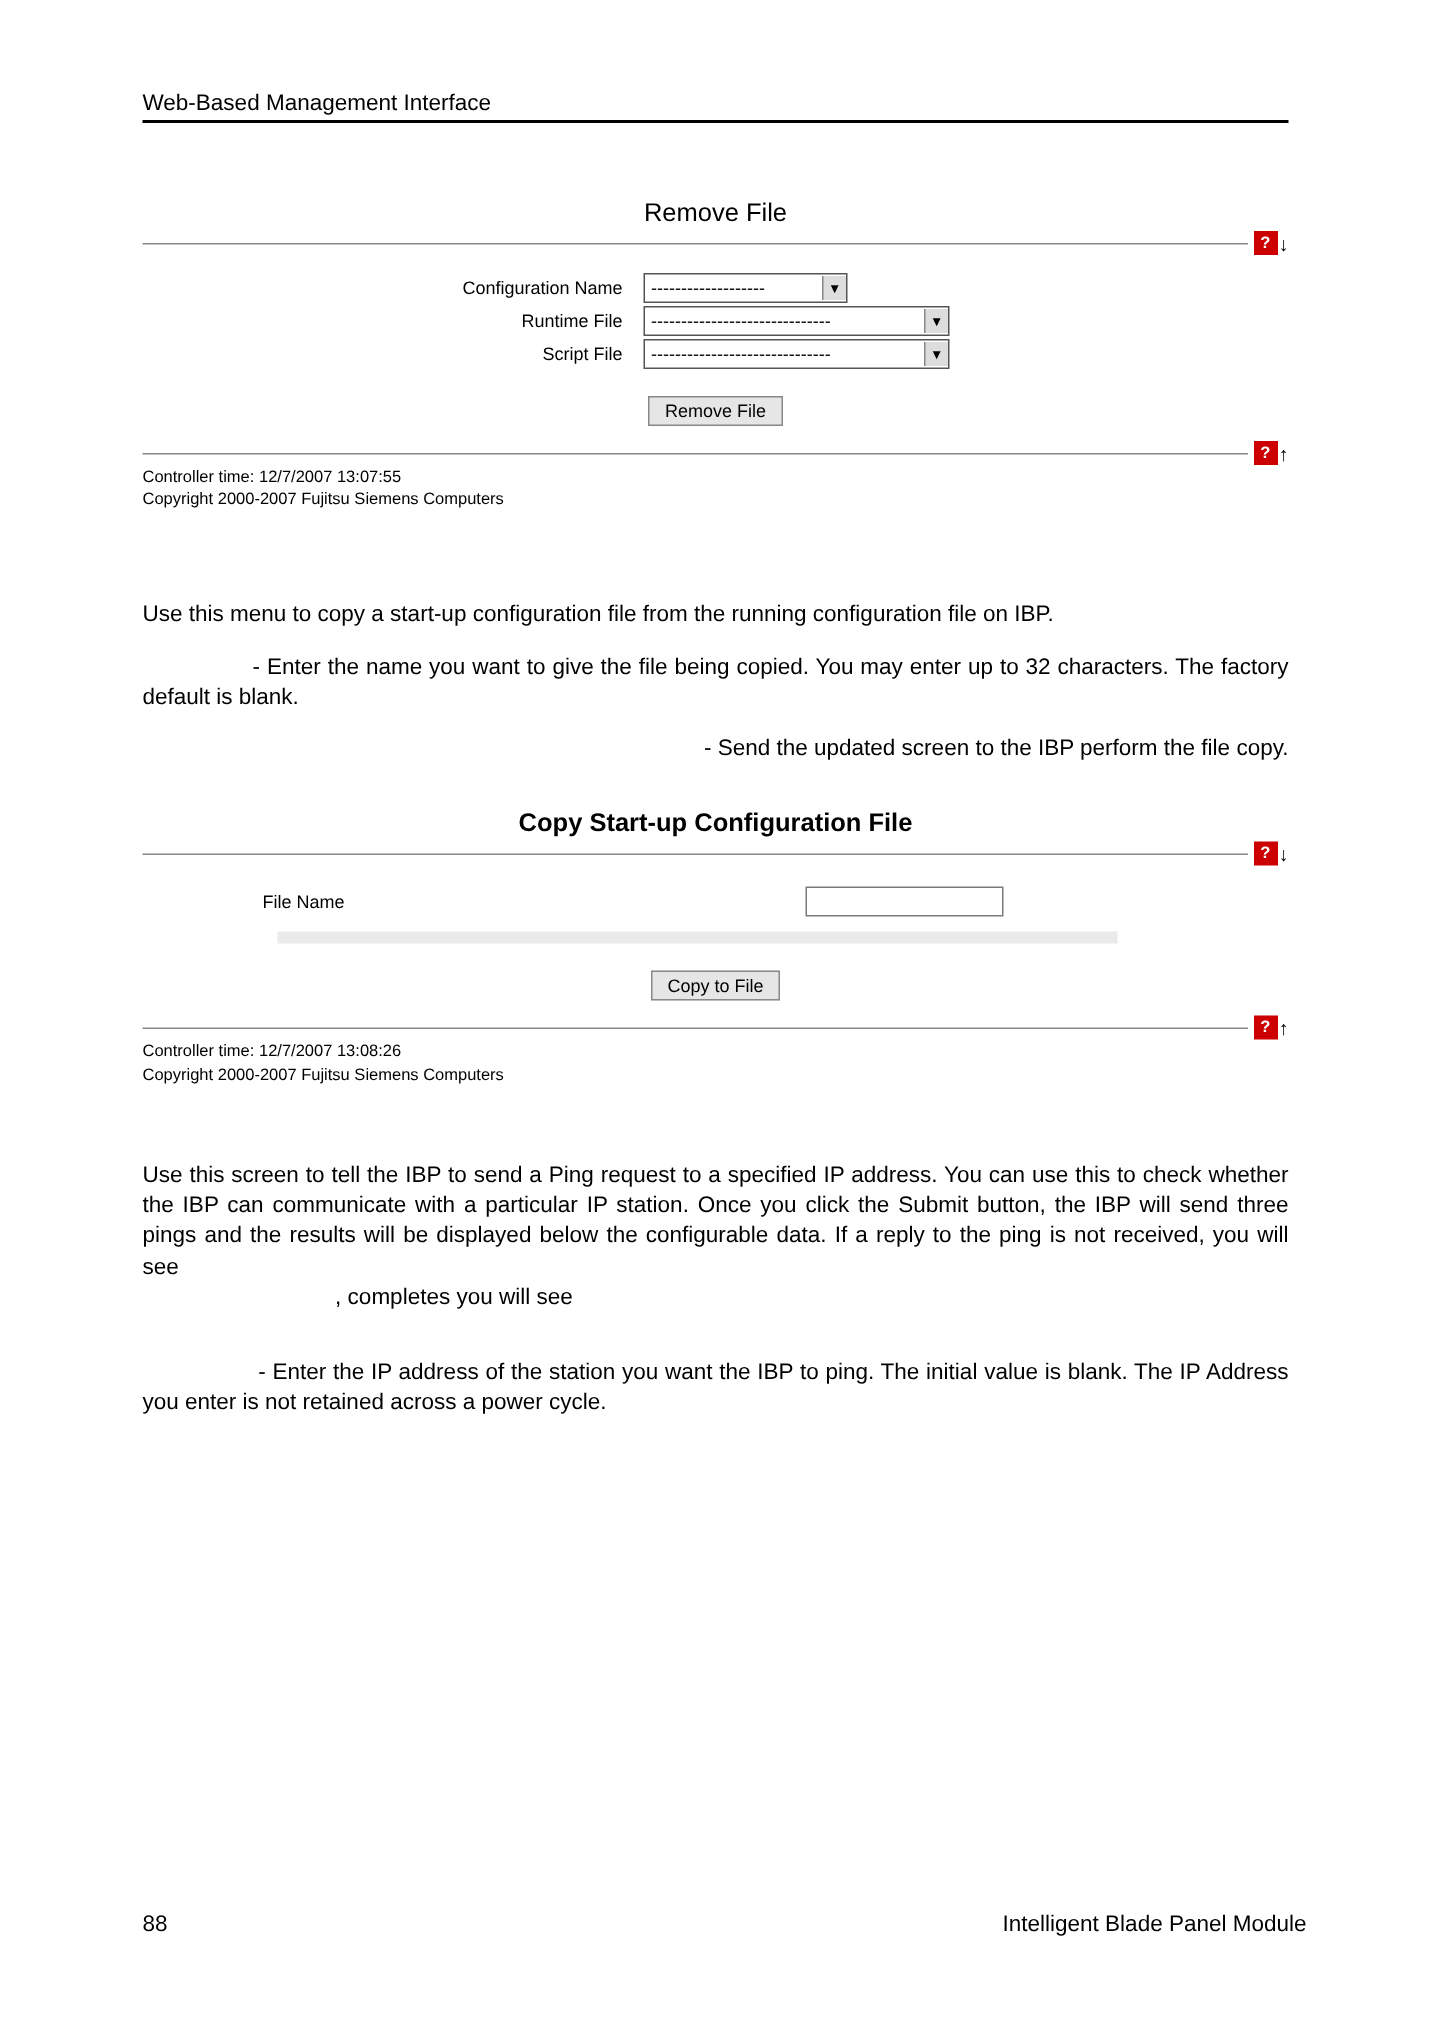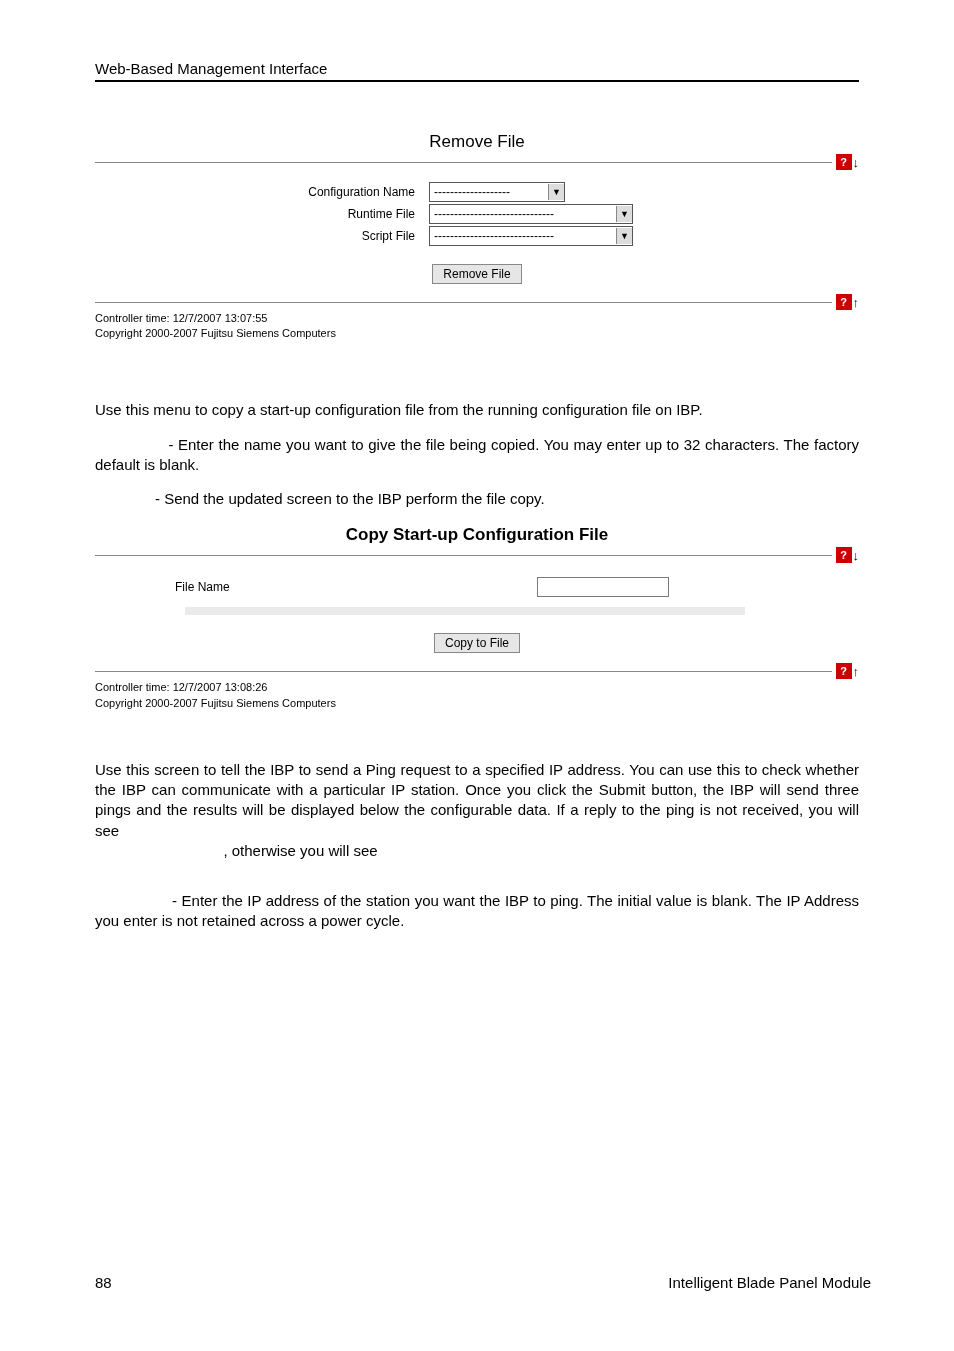--- a/index.html
+++ b/index.html
@@ -225,24 +225,24 @@
     </div>
     <div class="footer-text">Controller time: 12/7/2007 13:07:55</div>
     <div class="footer-text">Copyright 2000-2007 Fujitsu Siemens Computers</div>
   </div>
 
   <div class="body-text">
     <p>Use this menu to copy a start-up configuration file from the running configuration file on IBP.</p>
     <p class="indent">
       <span style="visibility:hidden">File Name </span><span>- Enter the name you want to give the file being copied. You may enter up to 32 characters. The factory default is blank.</span>
     </p>
-    <p style="text-align:left;margin-left:60px">- Send the updated screen to the IBP perform the file copy.</p>
-  </div>
-
-  <div class="ui-panel" style="margin-top:16px">
+    <p style="text-align:right;margin-left:60px">- Send the updated screen to the IBP perform the file copy.</p>
+  </div>
+
+  <div class="ui-panel" style="margin-top:30px">
     <div class="ui-title" style="font-weight:600">Copy Start-up Configuration File</div>
     <div class="hr-row">
       <div class="hr-line"></div>
       <span class="help-icon">?</span>
       <span class="arrow">↓</span>
     </div>
 
     <div style="margin-top:14px">
       <div class="form2-row">
         <div class="form2-label">File Name</div>
@@ -261,21 +261,21 @@
       <span class="help-icon">?</span>
       <span class="arrow">↑</span>
     </div>
     <div class="footer-text">Controller time: 12/7/2007 13:08:26</div>
     <div class="footer-text">Copyright 2000-2007 Fujitsu Siemens Computers</div>
   </div>
 
   <div class="body-text" style="margin-top:50px">
     <p style="text-align:justify">
       <span>Use this screen to tell the IBP to send a Ping request to a specified IP address. You can use this to check whether the IBP can communicate with a particular IP station. Once you click the Submit button, the IBP will send three pings and the results will be displayed below the configurable data. If a reply to the ping is not received, you will see</span><br>
-      <span style="visibility:hidden">No Reply Received</span><span>, otherwise you will see</span>
+      <span style="visibility:hidden">No Reply Received</span><span>, completes you will see</span>
     </p>
     <p class="indent" style="margin-top:30px">
       <span style="visibility:hidden">IP Address </span><span>- Enter the IP address of the station you want the IBP to ping. The initial value is blank. The IP Address you enter is not retained across a power cycle.</span>
     </p>
   </div>
 
   <div class="page-footer">
     <span>88</span>
     <span>Intelligent Blade Panel Module</span>
   </div>

